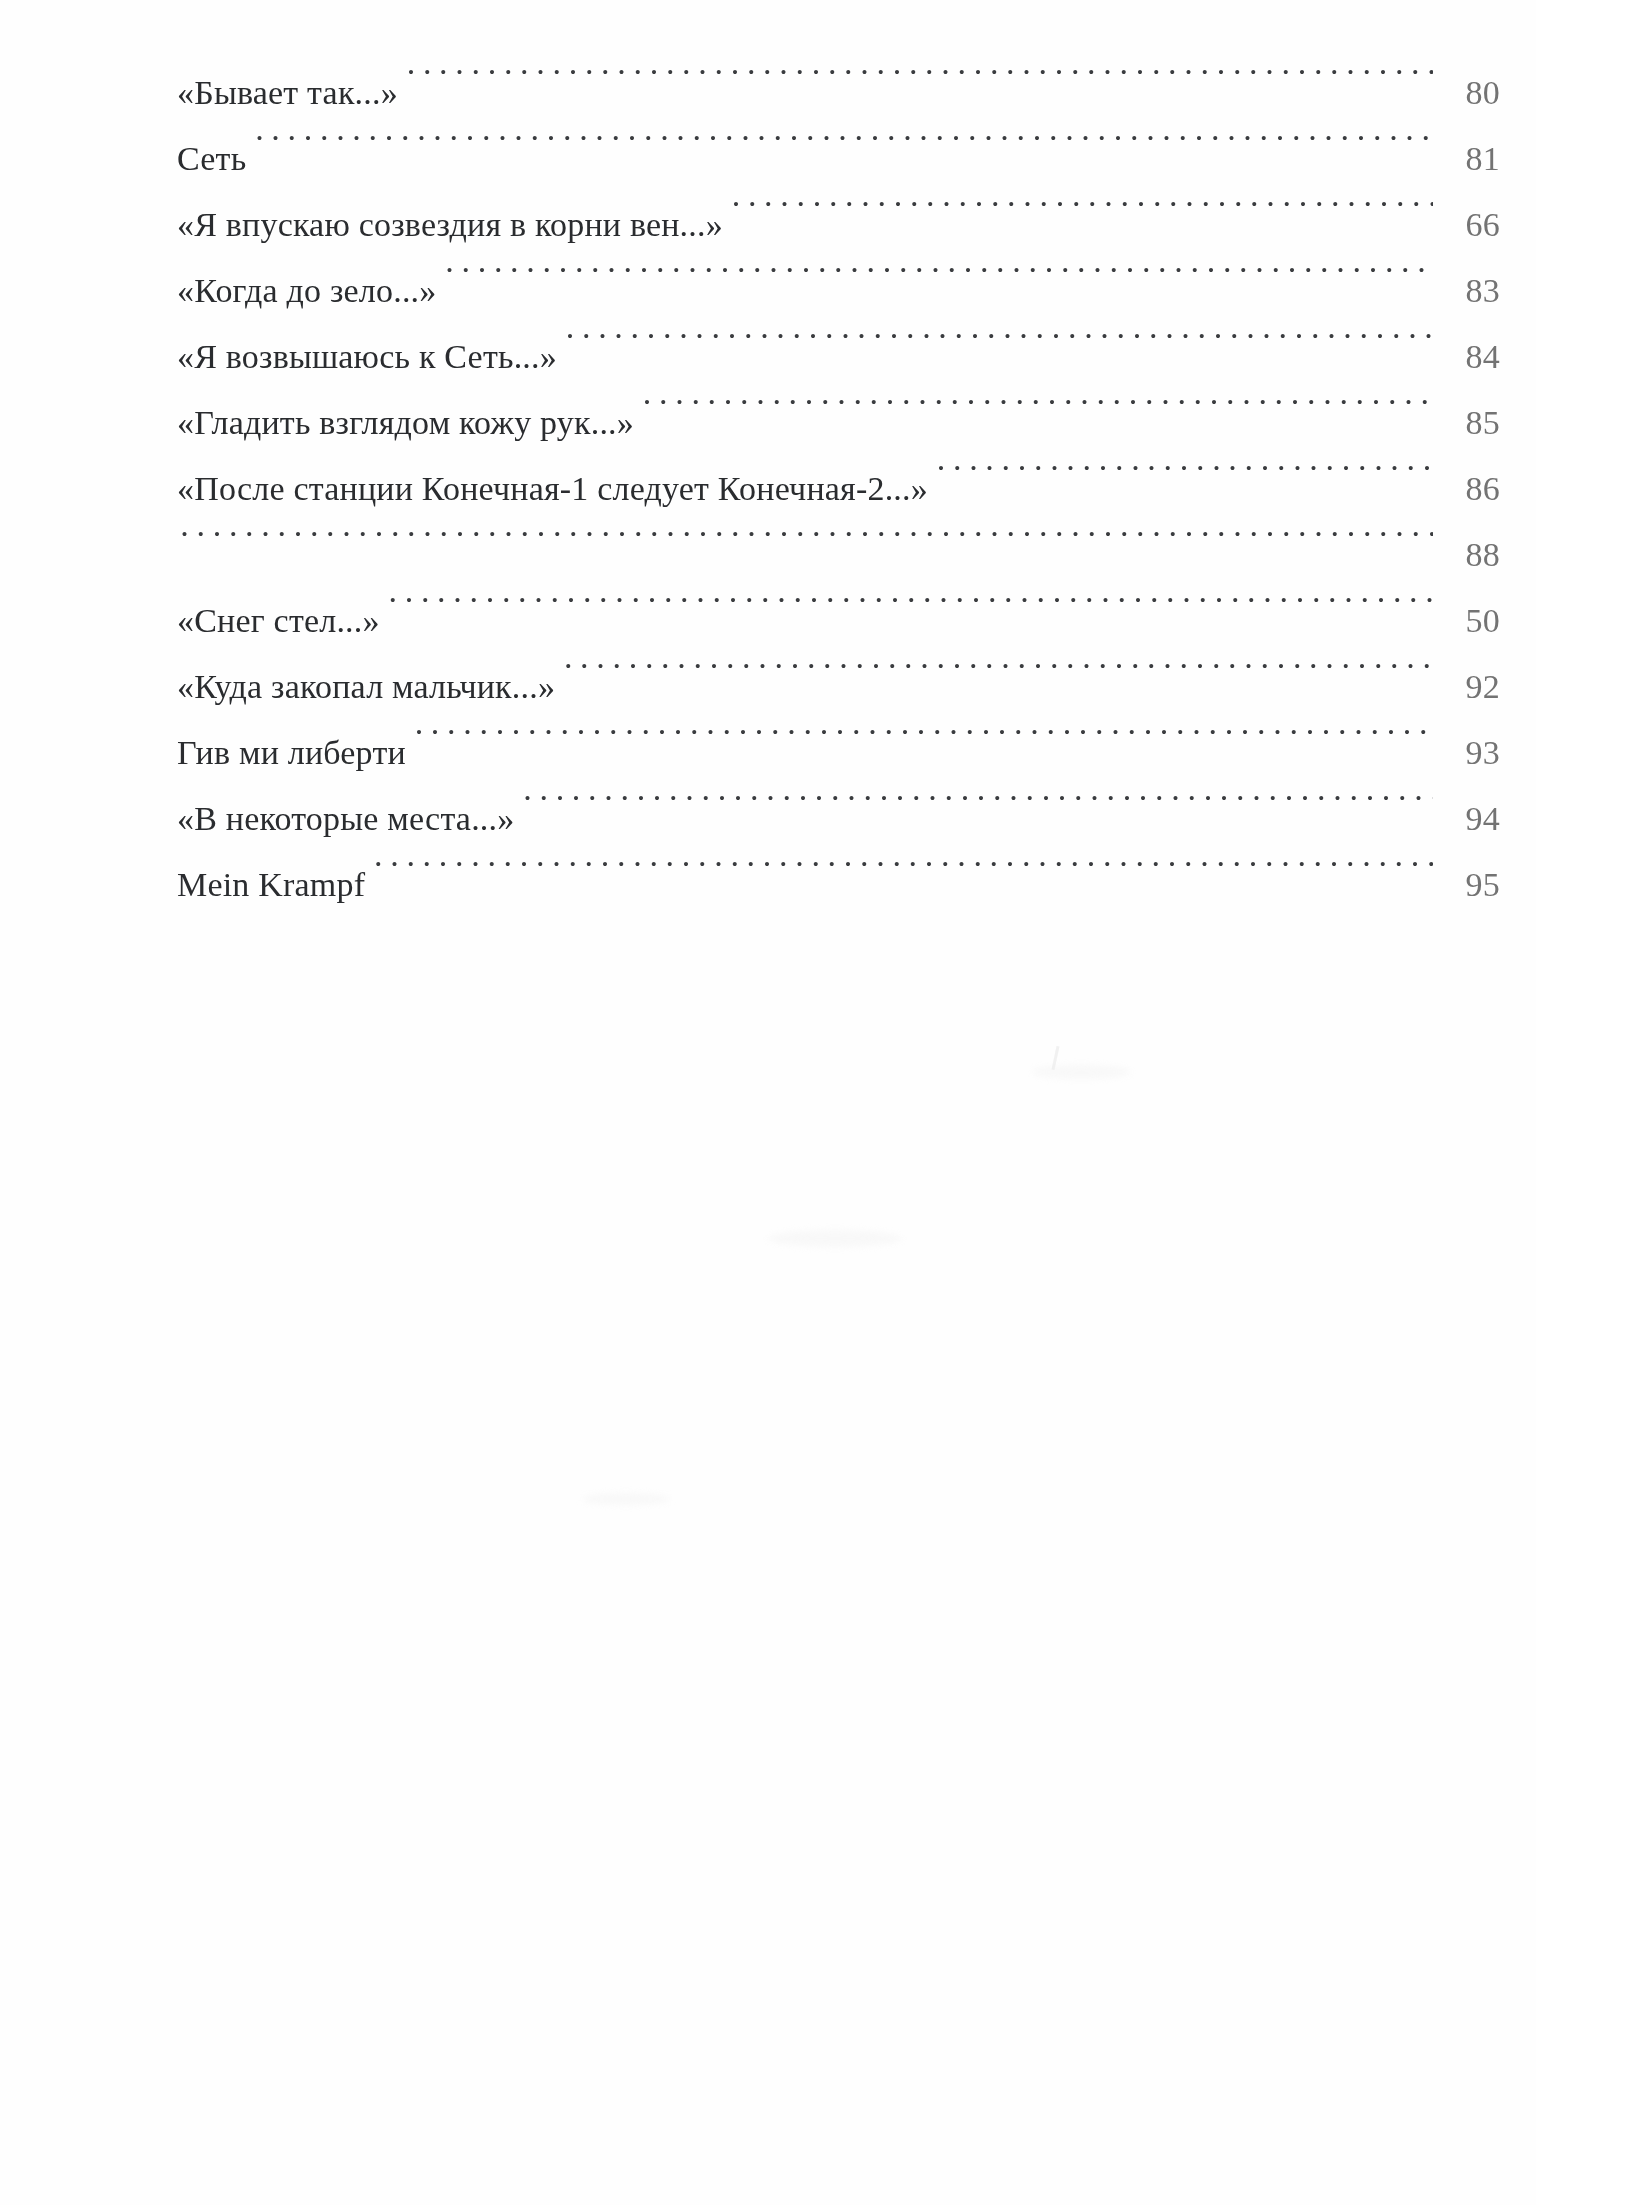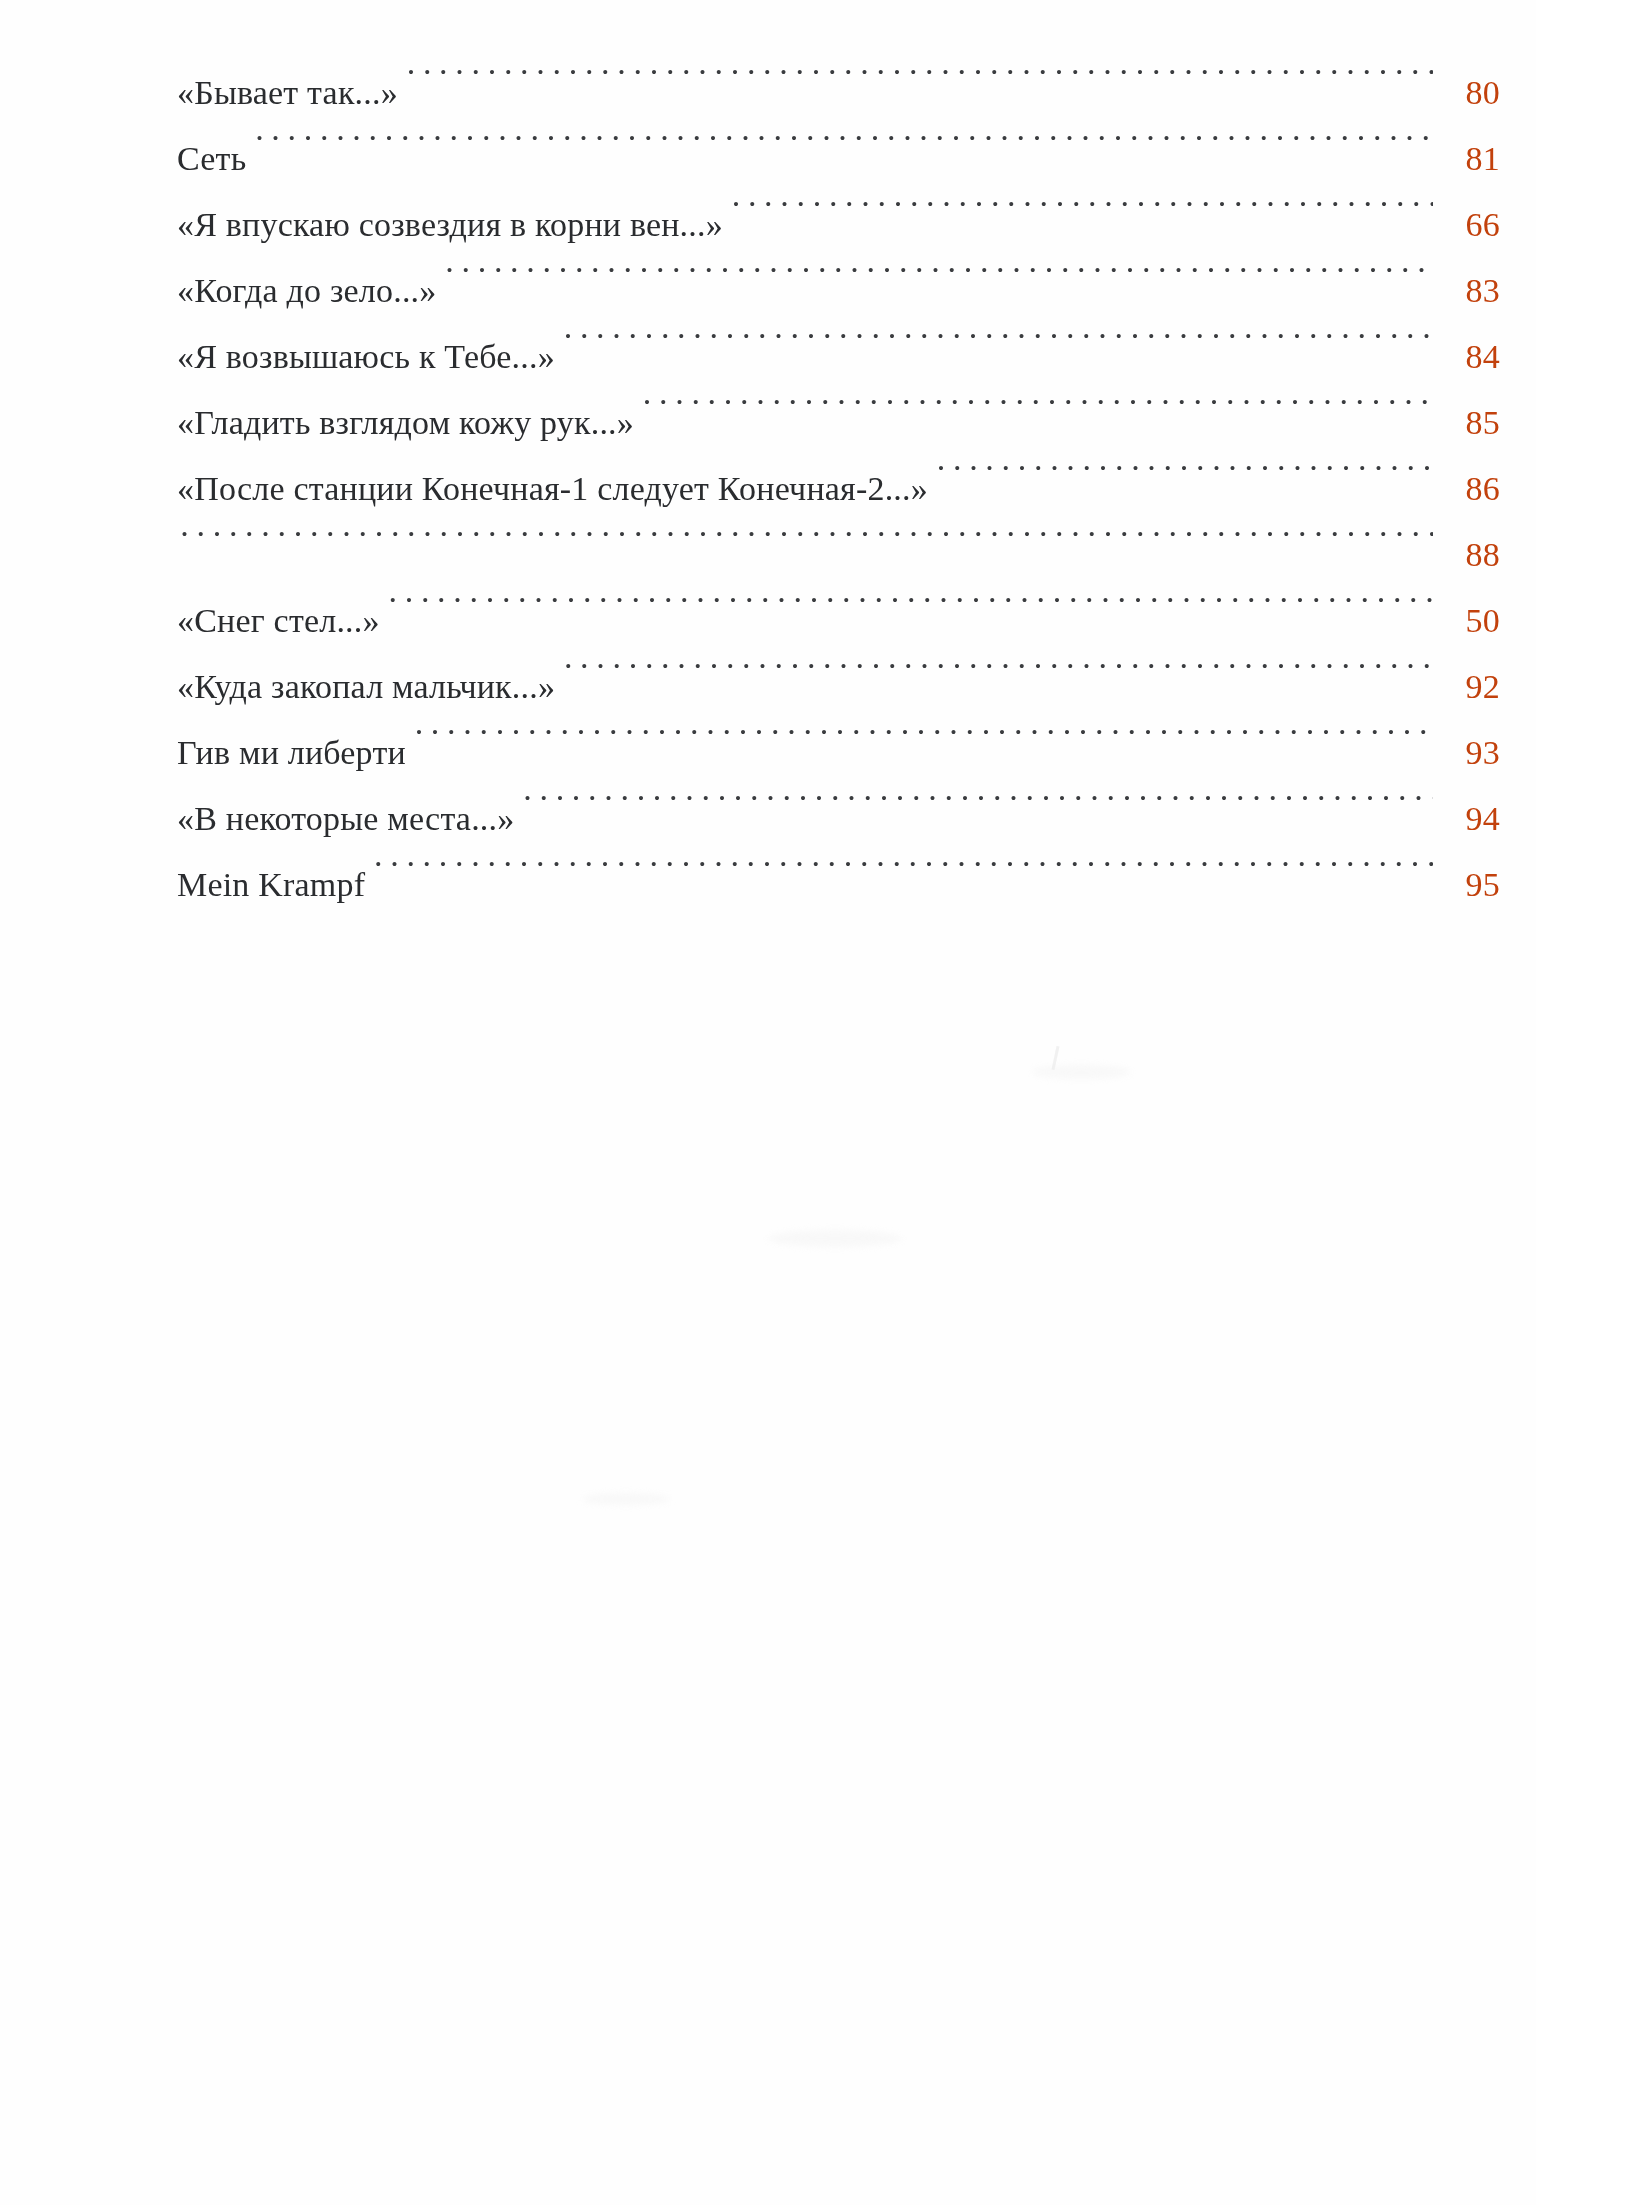--- a/index.html
+++ b/index.html
@@ -59,21 +59,21 @@
     font-size: 34px;
     color: #3a3c3f;
     white-space: nowrap;
   }
   .toc-page {
     flex: 0 0 auto;
     width: 59px;
     text-align: right;
     padding-left: 4.4px;
     font-size: 34px;
-    color: #c2410c;
+    color: #737373;
   }
   
   .smudge {
     position: absolute;
     background: #f4f4f4;
     opacity: 0.55;
     border-radius: 50%;
     filter: blur(3.3px);
   }
   .hairline {
@@ -112,21 +112,21 @@
       <span class="toc-page">66</span>
     </div>
 
     <div class="toc-entry">
       <span class="toc-title">«Когда до зело...»</span>
       <span class="toc-dots"></span>
       <span class="toc-page">83</span>
     </div>
 
     <div class="toc-entry">
-      <span class="toc-title">«Я возвышаюсь к Тебе...»</span>
+      <span class="toc-title">«Я возвышаюсь к Сеть...»</span>
       <span class="toc-dots"></span>
       <span class="toc-page">84</span>
     </div>
 
     <div class="toc-entry">
       <span class="toc-title">«Гладить взглядом кожу рук...»</span>
       <span class="toc-dots"></span>
       <span class="toc-page">85</span>
     </div>
 

